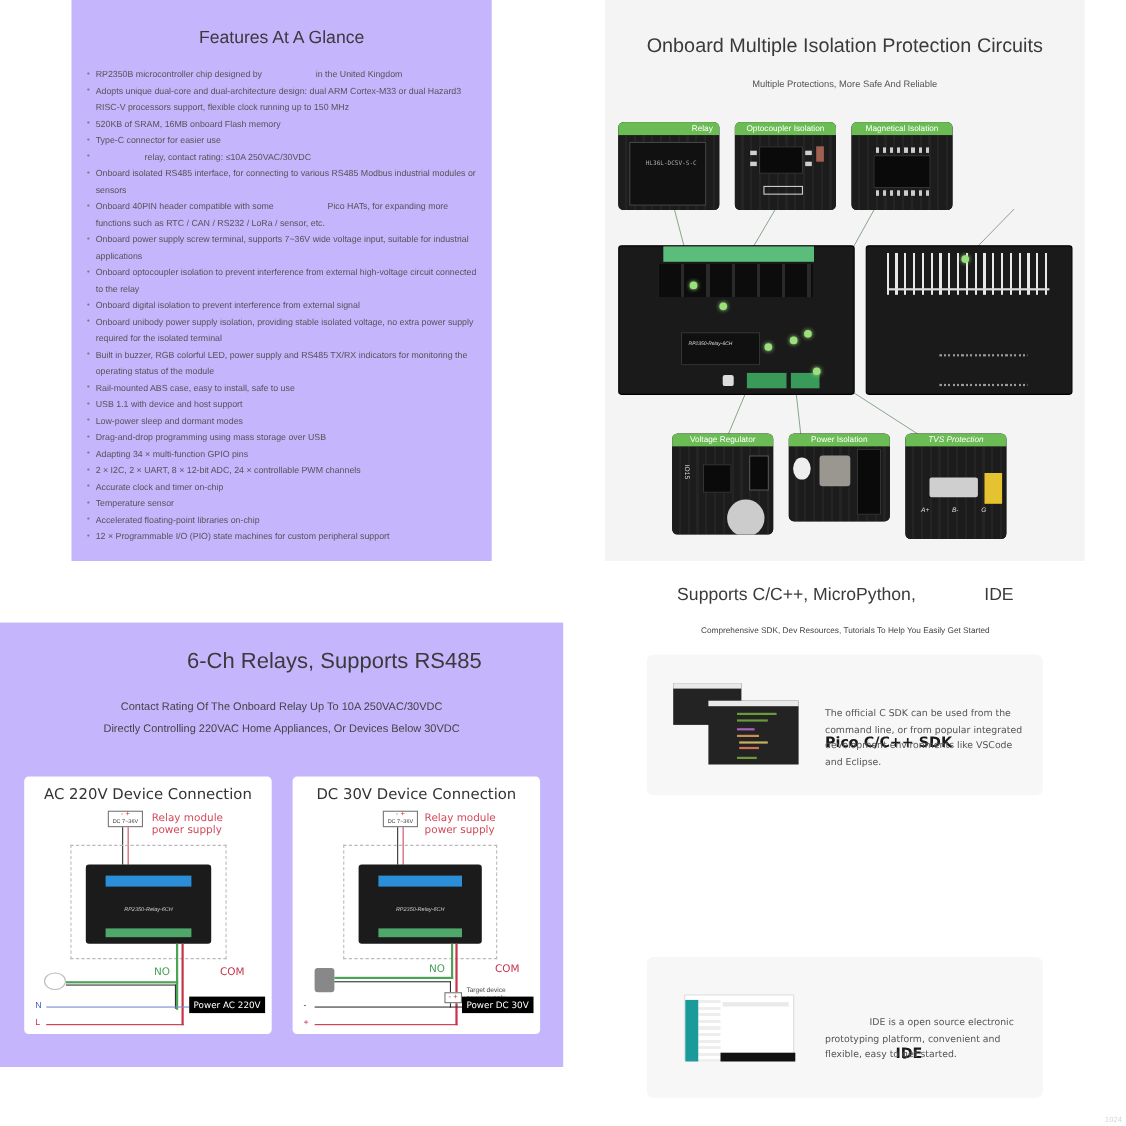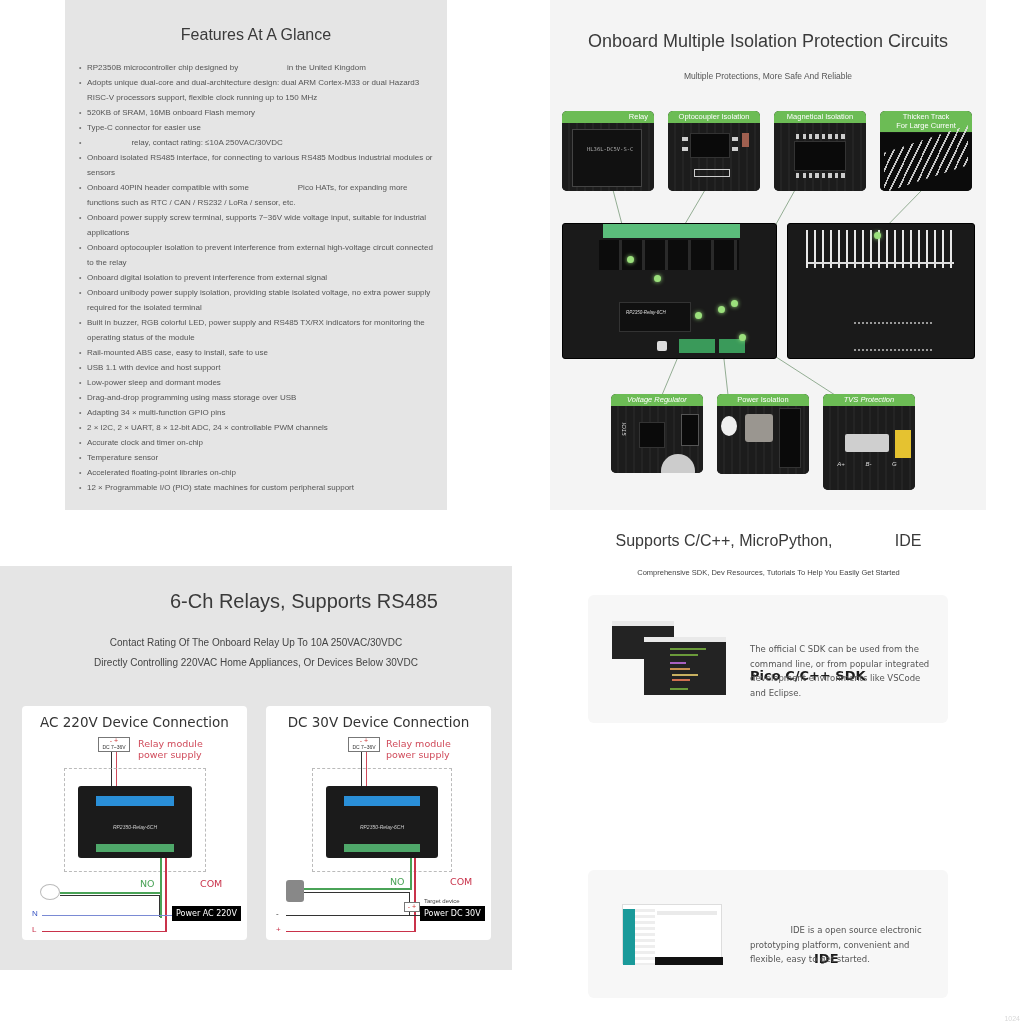--- a/index.html
+++ b/index.html
@@ -1,19 +1,19 @@
 <!DOCTYPE html>
 <html><head>
 <meta charset="utf-8">
 <style>
   * { box-sizing: border-box; margin: 0; padding: 0; }
   html, body { width: 1024px; height: 1024px; background: #ffffff; overflow: hidden; }
   body { position: relative; font-family: "Liberation Sans", sans-serif; color: #444; }
 
-  .panel { position: absolute; background: #e5e5e5; }
+  .panel { position: absolute; background: #c4b5fd; }
   #p-features { left: 65px; top: 0; width: 382px; height: 510px; }
   #p-isolation { left: 550px; top: 0; width: 436px; height: 510px; background: #f4f4f4; }
   #p-relays { left: 0; top: 566px; width: 512px; height: 404px; }
   #p-sdk { left: 586px; top: 520px; width: 365px; height: 485px; background: #fff; }
 
   .h-title { font-weight: normal; color: #3a3a3a; text-align: center; position: absolute; left: 0; right: 0; }
 
   
   #p-features .h-title { top: 26px; font-size: 16px; }
   #features-list { position: absolute; left: 14px; top: 60px; width: 360px; list-style: none; }
@@ -130,27 +130,20 @@
     </div>
   </div>
   <div class="tile" style="left:224px;top:111px;height:80px;">
     <div class="tlabel">Magnetical Isolation</div>
     <div class="tbody" style="top:12px;">
       <div class="chip" style="left:20px;top:18px;width:52px;height:30px;"></div>
       <div style="position:absolute;left:22px;top:11px;width:50px;height:5px;background:repeating-linear-gradient(90deg,#ccc 0 3px,transparent 3px 6.5px);"></div>
       <div style="position:absolute;left:22px;top:50px;width:50px;height:5px;background:repeating-linear-gradient(90deg,#ccc 0 3px,transparent 3px 6.5px);"></div>
     </div>
   </div>
-  <div class="tile" style="left:330px;top:111px;height:80px;">
-    <div class="tlabel" style="white-space:pre-line;line-height:8.5px;padding:2px;">Thicken Track
-For Large Current</div>
-    <div class="tbody" style="top:22px;background:#0b0b0b;">
-      <div style="position:absolute;left:4px;top:6px;width:84px;height:40px;background:repeating-linear-gradient(120deg,#e5e5e5 0 2px,transparent 2px 8px);opacity:.85;transform:skewY(-18deg);"></div>
-    </div>
-  </div>
 
   <div class="board" style="left:12px;top:223px;width:215px;height:136px;">
     <div class="term-strip" style="left:40px;top:0;width:137px;"></div>
     <div style="position:absolute;left:36px;top:16px;width:140px;height:30px;background:repeating-linear-gradient(90deg,#0c0c0c 0 20px,#2a2a2a 20px 23px);"></div>
     <div style="position:absolute;left:56px;top:78px;width:72px;height:30px;background:#101010;border:1px solid #333;"></div>
     <div style="position:absolute;left:63px;top:86px;font-size:4.5px;color:#ddd;font-style:italic;">RP2350-Relay-6CH</div>
     <div style="position:absolute;left:116px;top:115px;width:36px;height:14px;background:#3a9a5a;"></div>
     <div style="position:absolute;left:156px;top:115px;width:26px;height:14px;background:#3a9a5a;"></div>
     <div style="position:absolute;left:94px;top:117px;width:10px;height:10px;background:#ddd;border-radius:2px;"></div>
     <div class="dot-g" style="left:64px;top:32px;"></div>
@@ -161,21 +154,21 @@
     <div class="dot-g" style="left:176px;top:110px;"></div>
   </div>
   <div class="board" style="left:237px;top:223px;width:188px;height:136px;">
     <div style="position:absolute;left:18px;top:6px;width:150px;height:38px;background:repeating-linear-gradient(90deg,#e8e8e8 0 2px,transparent 2px 8px);"></div>
     <div style="position:absolute;left:20px;top:38px;width:146px;height:2px;background:#ddd;"></div>
     <div style="position:absolute;left:66px;top:98px;width:80px;height:2px;background:repeating-linear-gradient(90deg,#999 0 2px,transparent 2px 4px);"></div>
     <div style="position:absolute;left:66px;top:125px;width:80px;height:2px;background:repeating-linear-gradient(90deg,#999 0 2px,transparent 2px 4px);"></div>
     <div class="dot-g" style="left:86px;top:8px;"></div>
   </div>
 
-  <div class="tile" style="left:61px;top:394px;height:79px;font-style:italic;">
+  <div class="tile" style="left:61px;top:394px;height:92px;">
     <div class="tlabel">Voltage Regulator</div>
     <div class="tbody" style="top:12px;">
       <div class="chip" style="left:28px;top:16px;width:26px;height:26px;"></div>
       <div style="position:absolute;left:70px;top:8px;width:18px;height:32px;background:#0a0a0a;border:1px solid #555;"></div>
       <div style="position:absolute;left:50px;top:48px;width:34px;height:34px;border-radius:50%;background:#ccc;"></div>
       <div style="position:absolute;left:6px;top:20px;font-size:6px;color:#ddd;transform:rotate(90deg);">IO15</div>
     </div>
   </div>
   <div class="tile" style="left:167px;top:394px;height:80px;">
     <div class="tlabel">Power Isolation</div>

